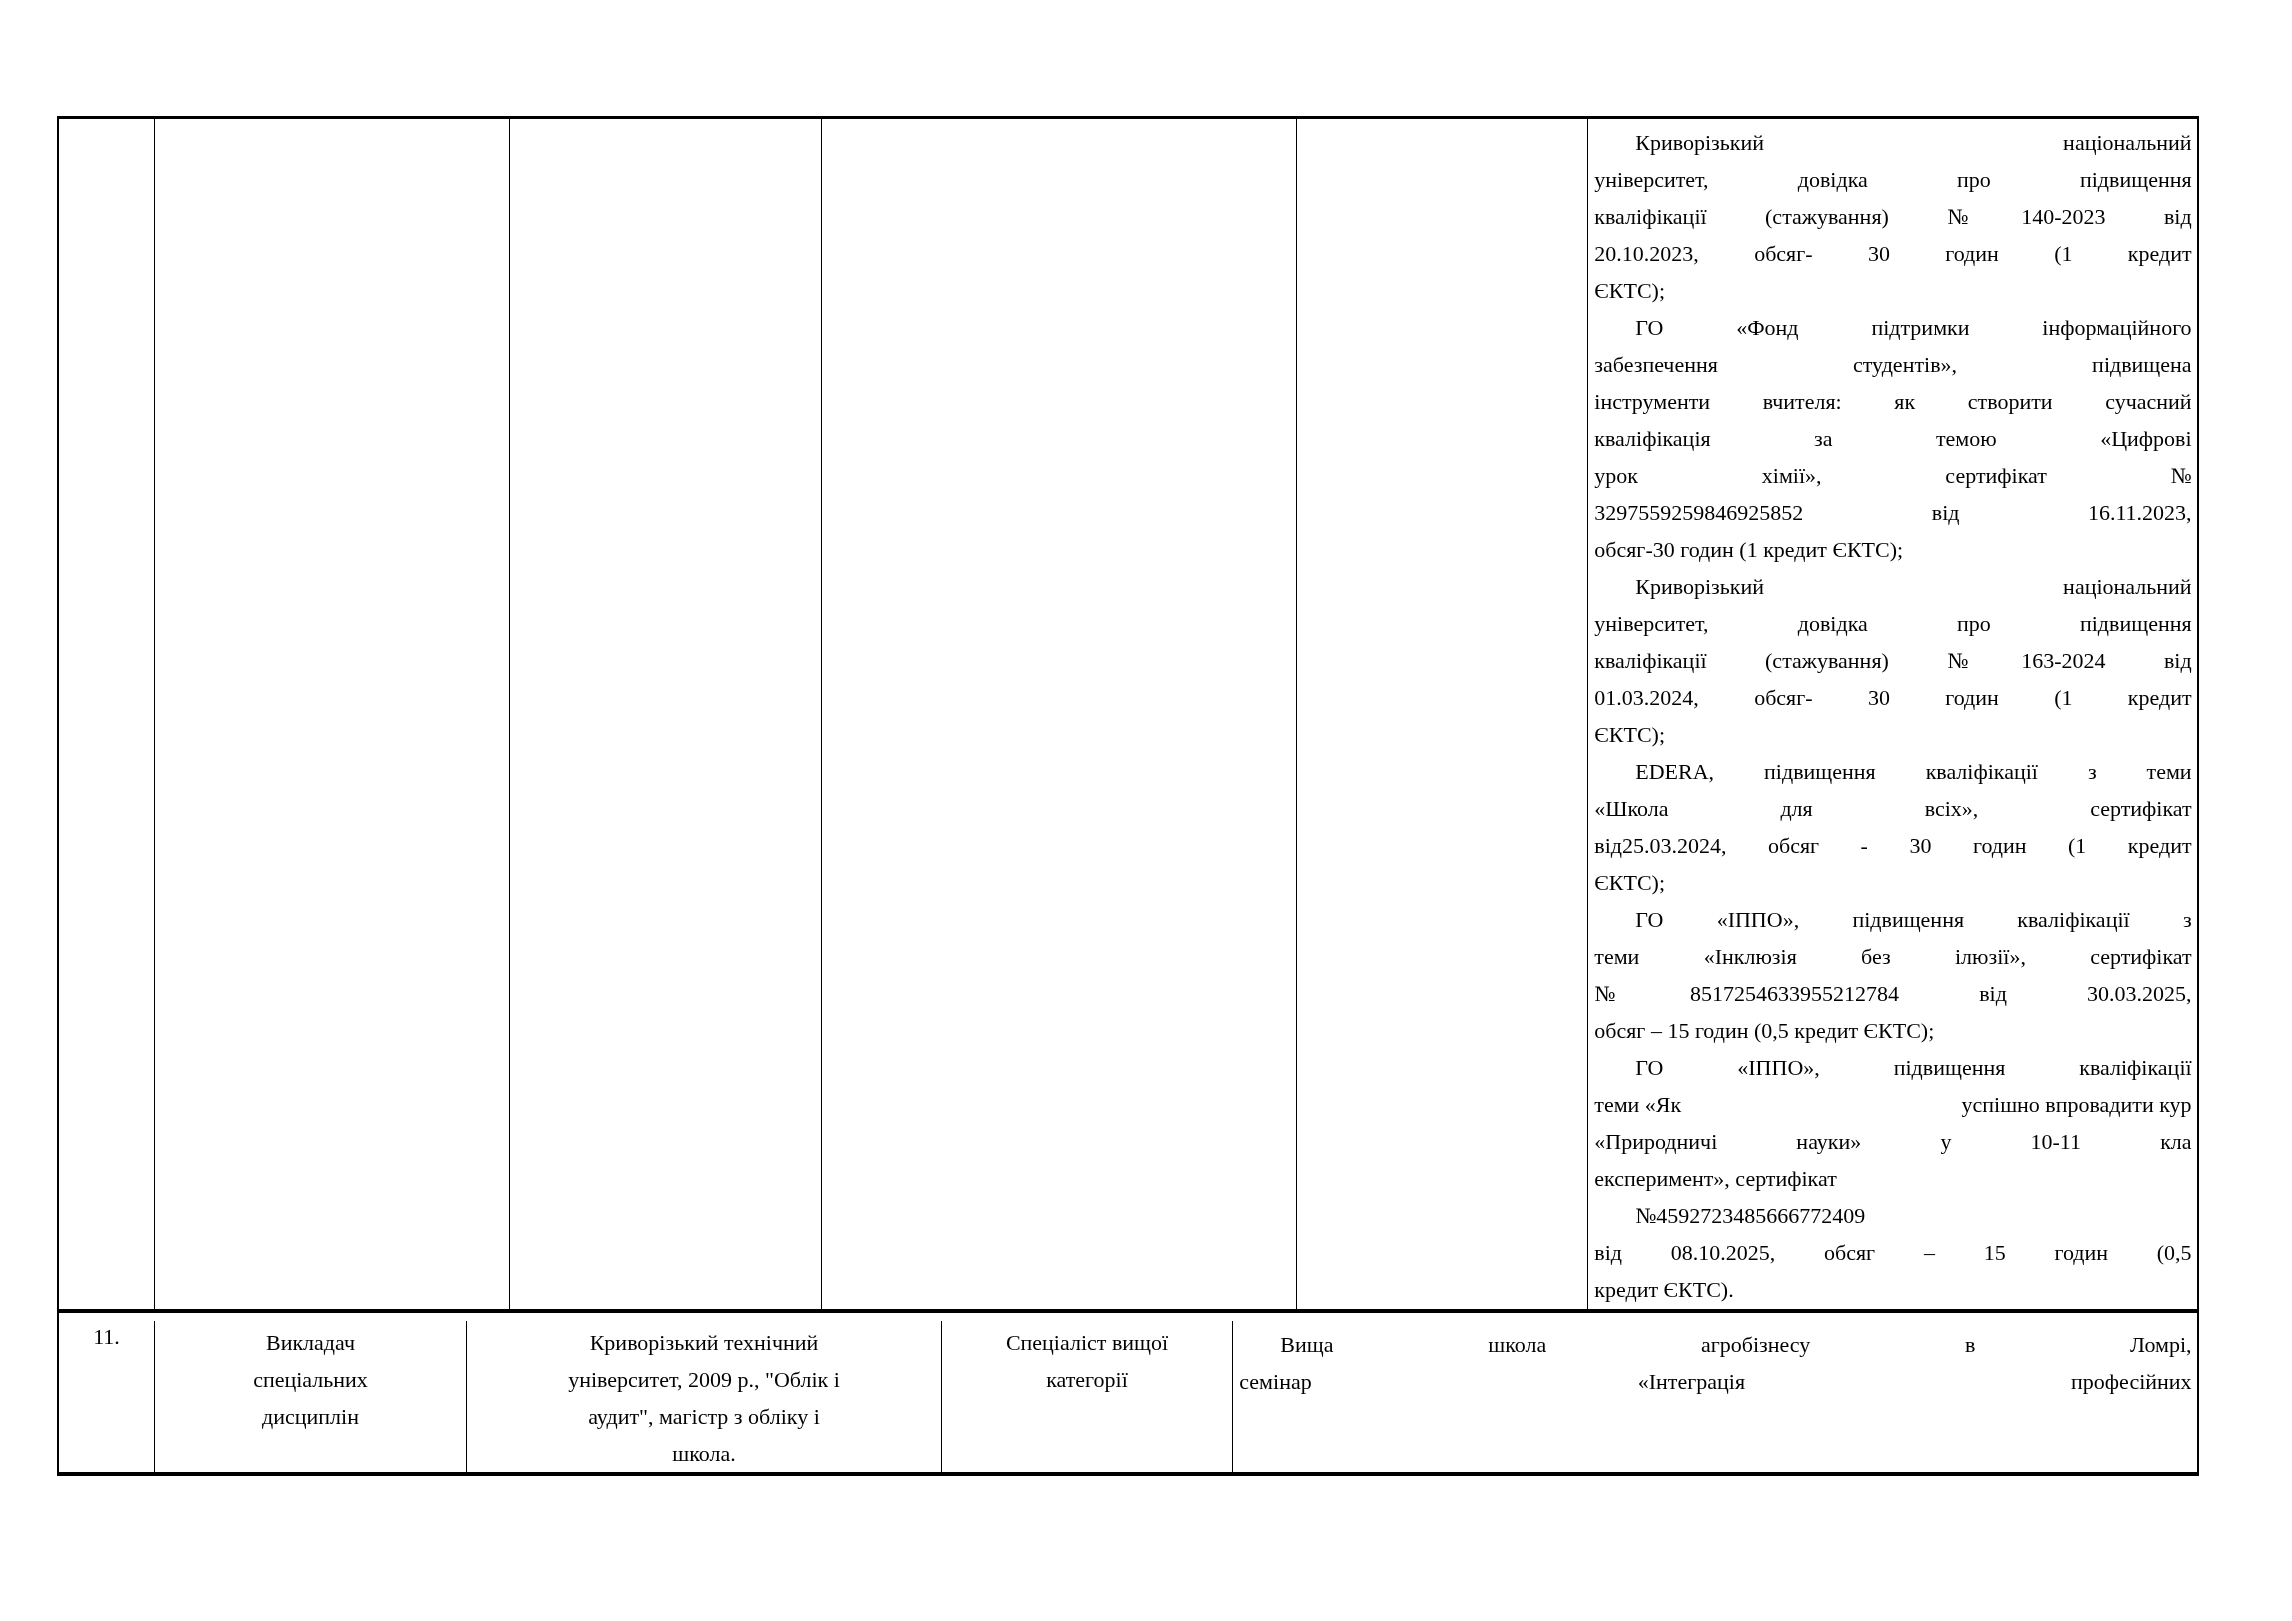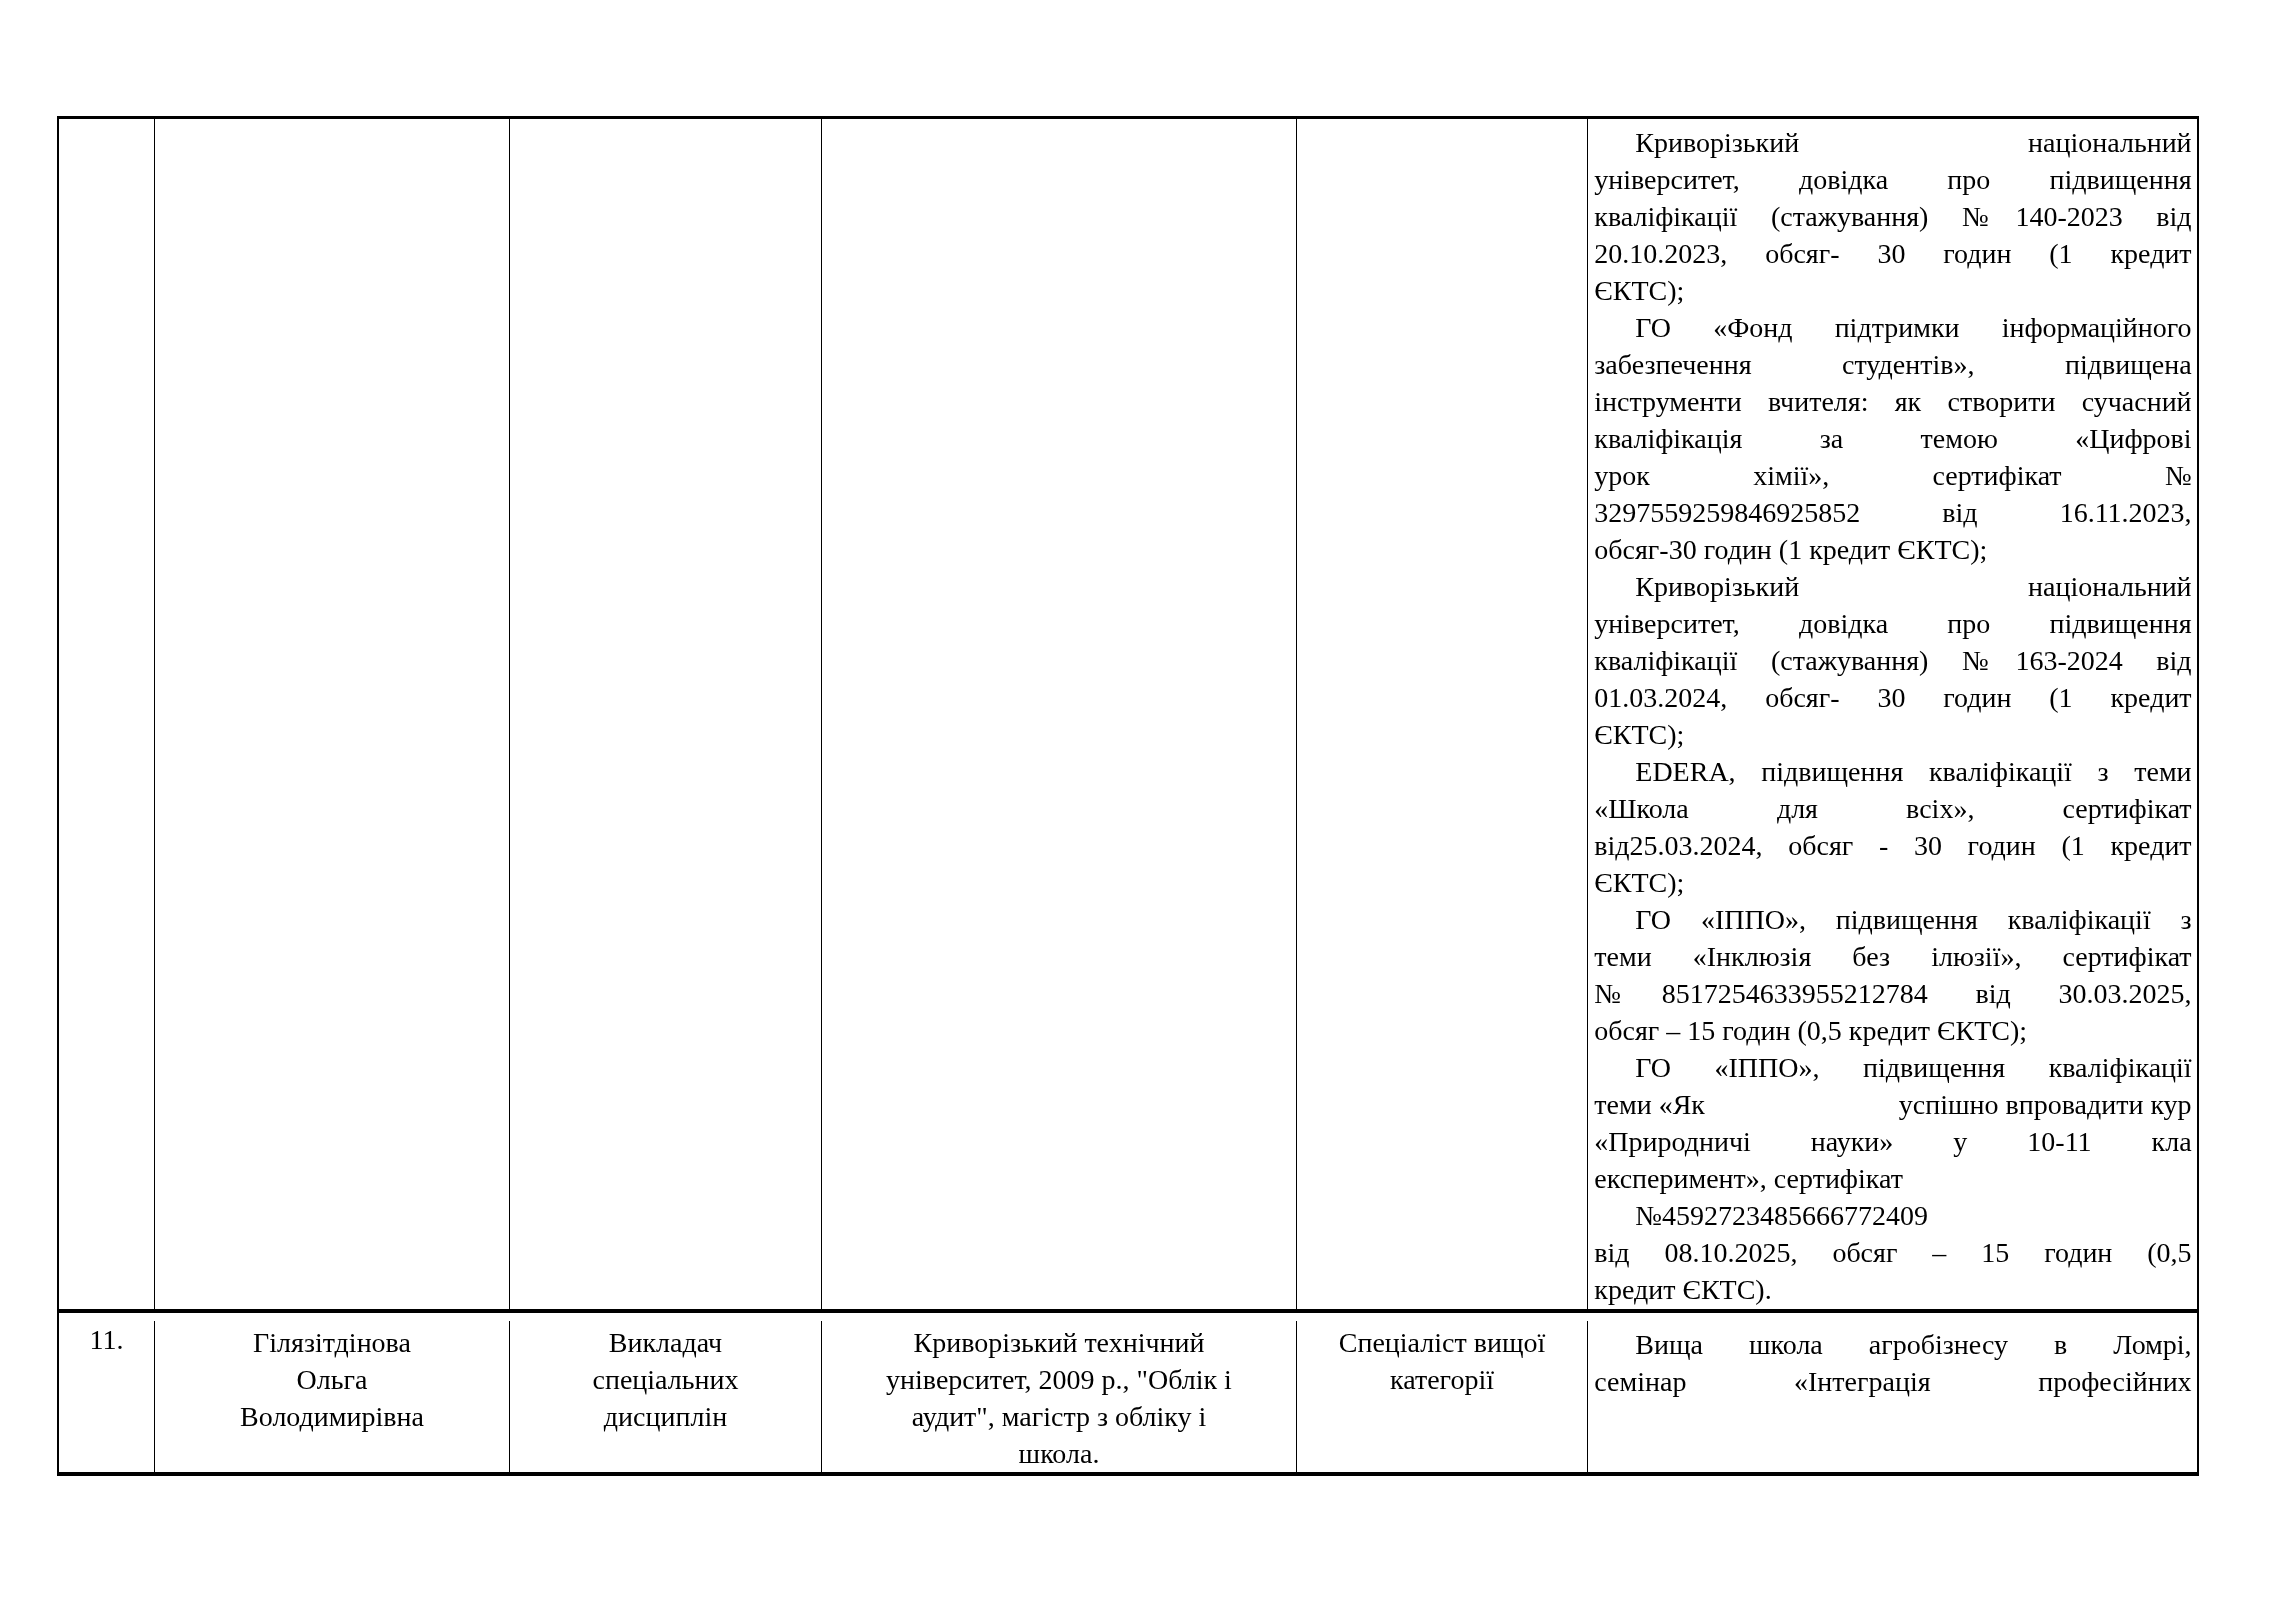--- a/index.html
+++ b/index.html
@@ -33,21 +33,21 @@
   .trow { display: flex; box-sizing: border-box; }
   .trow-partial {
     height: 1205px;
     border-bottom: 4.5px solid #000;
   }
   .trow-11 { flex: 1; margin-top: 8px; }
   .tcell {
     box-sizing: border-box;
     border-right: 1.8px solid #000;
     overflow: hidden;
-    font-size: 28px;
+    font-size: 22px;
   }
   .tcell.last { border-right: none; }
   .c1 { width: 96px; }
   .c2 { width: 355px; }
   .c3 { width: 312px; }
   .c4 { width: 475px; }
   .c5 { width: 291px; }
   .c6 { flex: 1; }
   .qual-cell {
     padding: 4.5px 5.4px 0 6.3px;
@@ -121,25 +121,20 @@
         <div class="ln jst">«Природничі науки» у 10-11 кла</div>
         <div class="ln">експеримент», сертифікат</div>
         <div class="ln ind">№4592723485666772409</div>
         <div class="ln jst">від 08.10.2025, обсяг – 15 годин (0,5</div>
         <div class="ln">кредит ЄКТС).</div>
       </div>
   </div>
 
   <div class="trow trow-11">
     <div class="tcell c1 num-cell">11.</div>
-    <div class="tcell c2 center-cell">
-        <div class="ln">Гілязітдінова</div>
-        <div class="ln">Ольга</div>
-        <div class="ln">Володимирівна</div>
-      </div>
     <div class="tcell c3 center-cell">
         <div class="ln">Викладач</div>
         <div class="ln">спеціальних</div>
         <div class="ln">дисциплін</div>
       </div>
     <div class="tcell c4 center-cell">
         <div class="ln">Криворізький технічний</div>
         <div class="ln">університет, 2009 р., "Облік і</div>
         <div class="ln">аудит", магістр з обліку і</div>
         <div class="ln">школа.</div>

